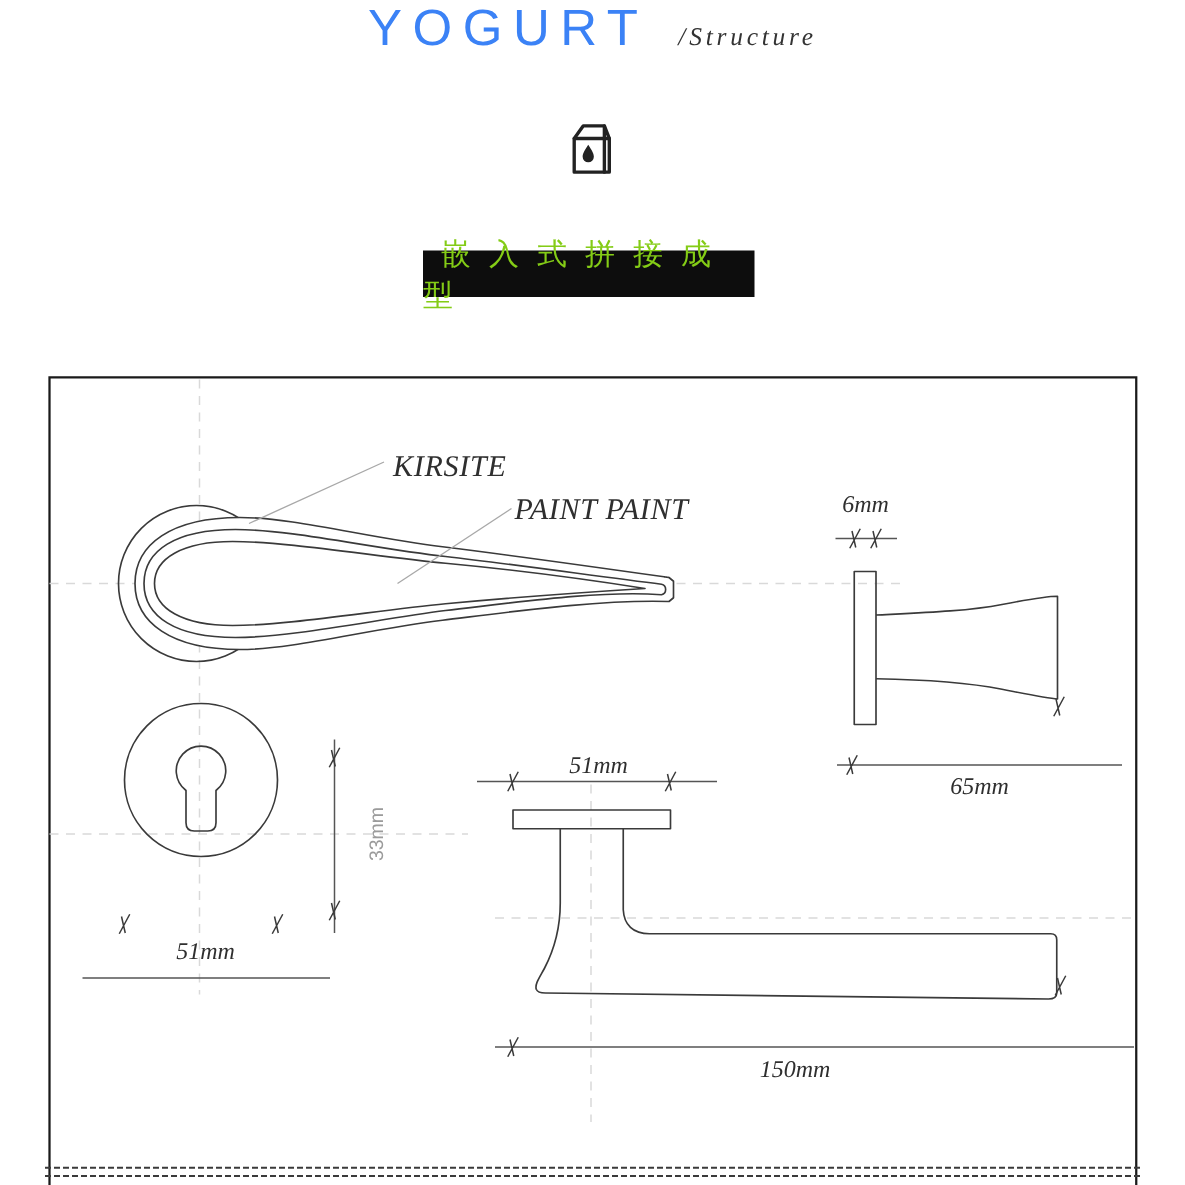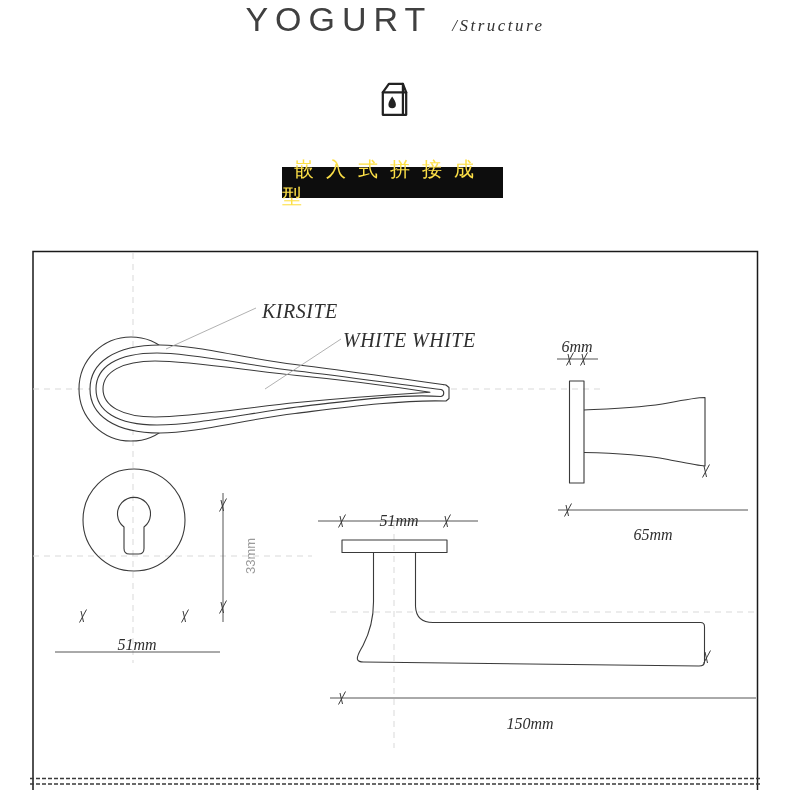--- a/index.html
+++ b/index.html
@@ -9,38 +9,38 @@
     font-family:"Liberation Serif", serif;
   }
   .abs{position:absolute;}
   
   .title-row{
     left:0; top:123; width:790px; text-align:center;
     white-space:nowrap;
   }
   .title-main{
     font-family:"Liberation Sans", sans-serif;
-    font-size:34px; letter-spacing:7px; color:#404040; font-weight:400;
+    font-size:34px; letter-spacing:7px; color:#3b82f6; font-weight:400;
     vertical-align:baseline;
   }
   .title-sub{
     font-family:"Liberation Serif", serif; font-style:italic;
     font-size:17px; letter-spacing:2.5px; color:#333;
     vertical-align:baseline; margin-left:20px;
   }
   .banner{
     left:282px; top:167px; width:221px; height:31px;
     display:flex; align-items:center; justify-content:center;
     font-family:"Liberation Serif", serif;
     font-size:20px; letter-spacing:12px; text-indent:12px;
   }
   
   .dim{
     font-family:"Liberation Serif", serif; font-style:italic;
-    font-size:16px; color:#2f2f2f; text-align:center; line-height:17px;margin-top:10px;
+    font-size:16px; color:#2f2f2f; text-align:center; line-height:17px;
   }
   .lbl{
     font-family:"Liberation Serif", serif; font-style:italic;
     font-size:20px; color:#2f2f2f; letter-spacing:0.5px; white-space:nowrap;
   }
   .dim-rot{
     font-family:"Liberation Sans", sans-serif;
     font-size:13px; color:#9b9b9b; text-align:center;
     width:44px; height:16px; left:229px; top:548px;
     transform:rotate(-90deg);
@@ -138,25 +138,25 @@
     <rect x="3" y="16" width="25" height="24"></rect>
     <path d="M24.5,7 L24.5,40"></path>
   </g>
   <path fill="#222222" d="M13,20.5 C10.8,24 9,26.6 9,29 a4,4 0 0 0 8,0 C17,26.6 15.2,24 13,20.5 Z"></path>
 </svg>
 
 <div class="abs title-row">
   <span class="title-main">YOGURT</span><span class="title-sub">/Structure</span>
 </div>
 
-<div class="abs banner" style="background:#0d0d0d;color:#fde047">
+<div class="abs banner" style="background:#0d0d0d;color:#84cc16">
   <span>嵌入式拼接成型</span>
 </div>
 
 <div class="abs lbl" style="left:262px;top:300px">KIRSITE</div>
-<div class="abs lbl" style="left:343px;top:329px">WHITE WHITE</div>
+<div class="abs lbl" style="left:343px;top:329px">PAINT PAINT</div>
 
 <div class="abs dim" style="left:556px;top:328px;width:42px">6mm</div>
 <div class="abs dim" style="left:623px;top:516px;width:60px">65mm</div>
 <div class="abs dim-rot">33mm</div>
 <div class="abs dim" style="left:107px;top:626px;width:60px">51mm</div>
 <div class="abs dim" style="left:369px;top:502px;width:60px">51mm</div>
 <div class="abs dim" style="left:495px;top:705px;width:70px">150mm</div>
 
 </body></html>

